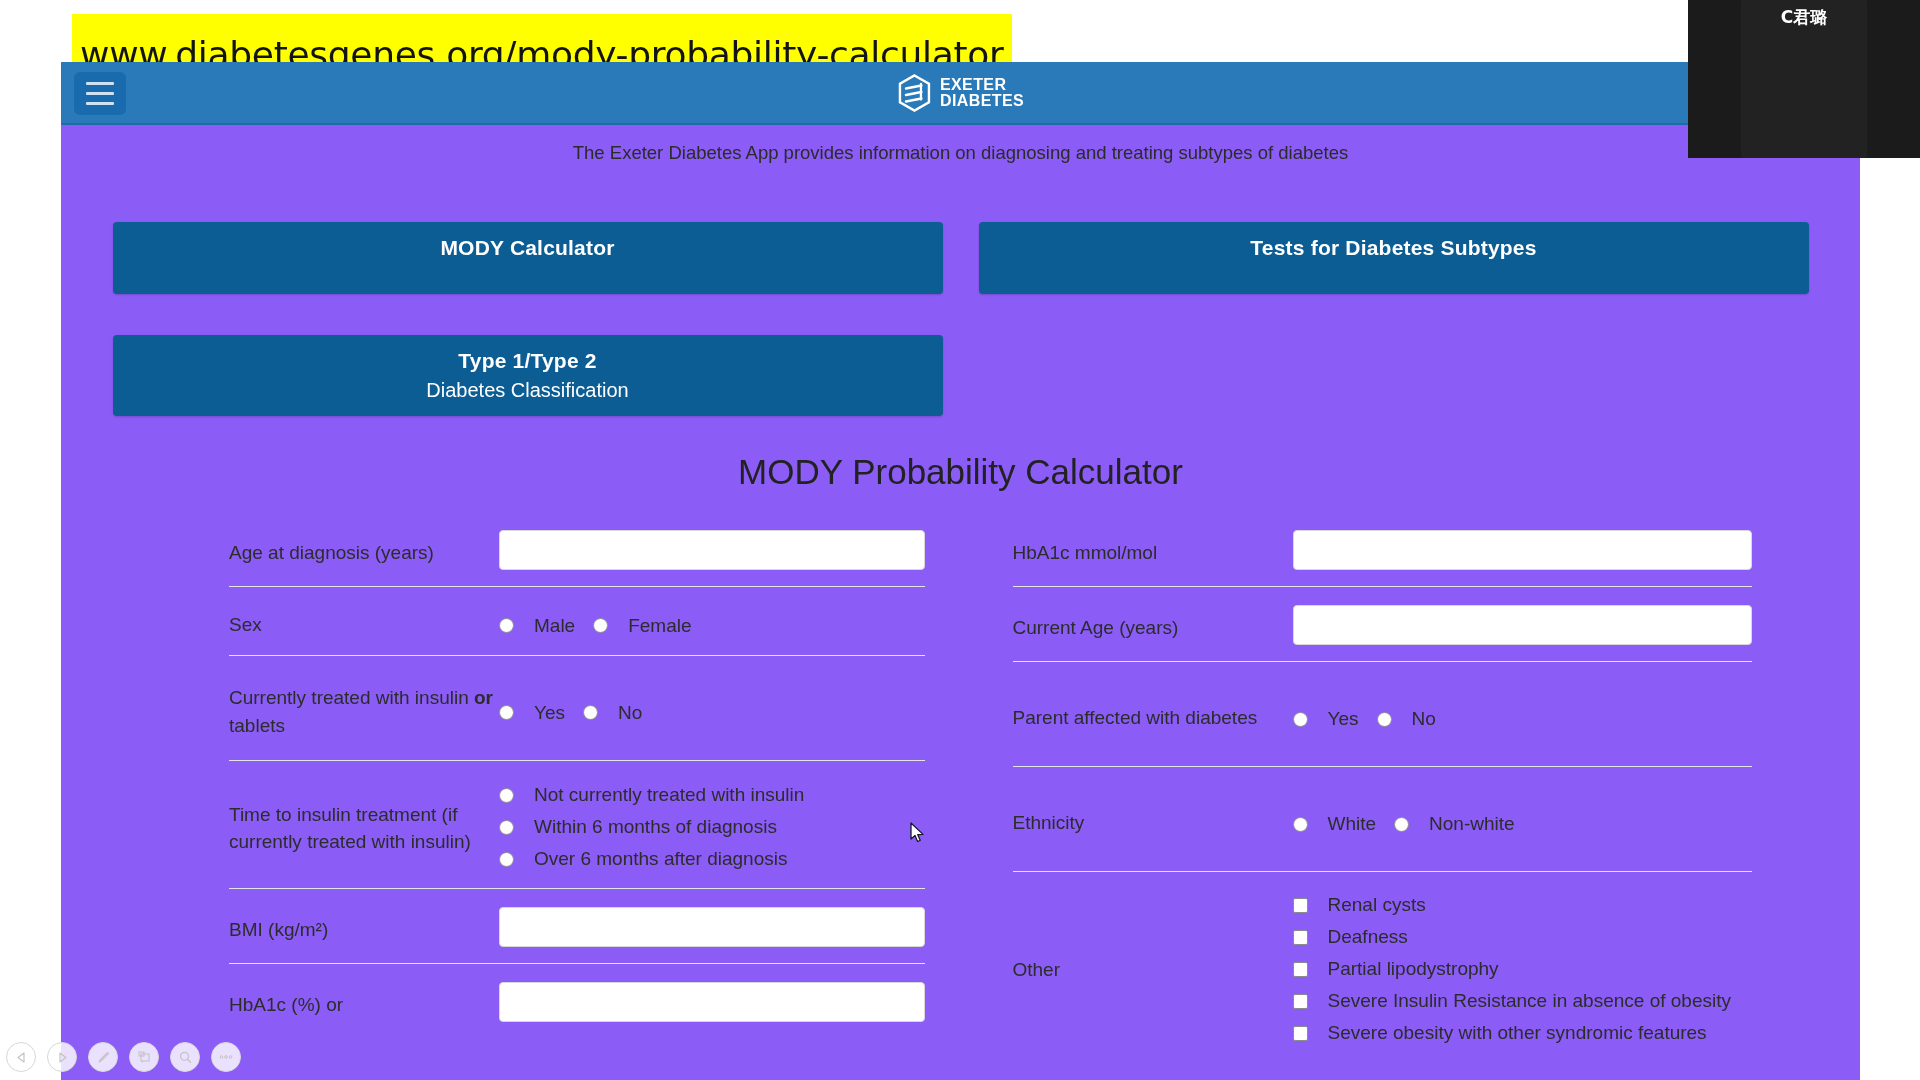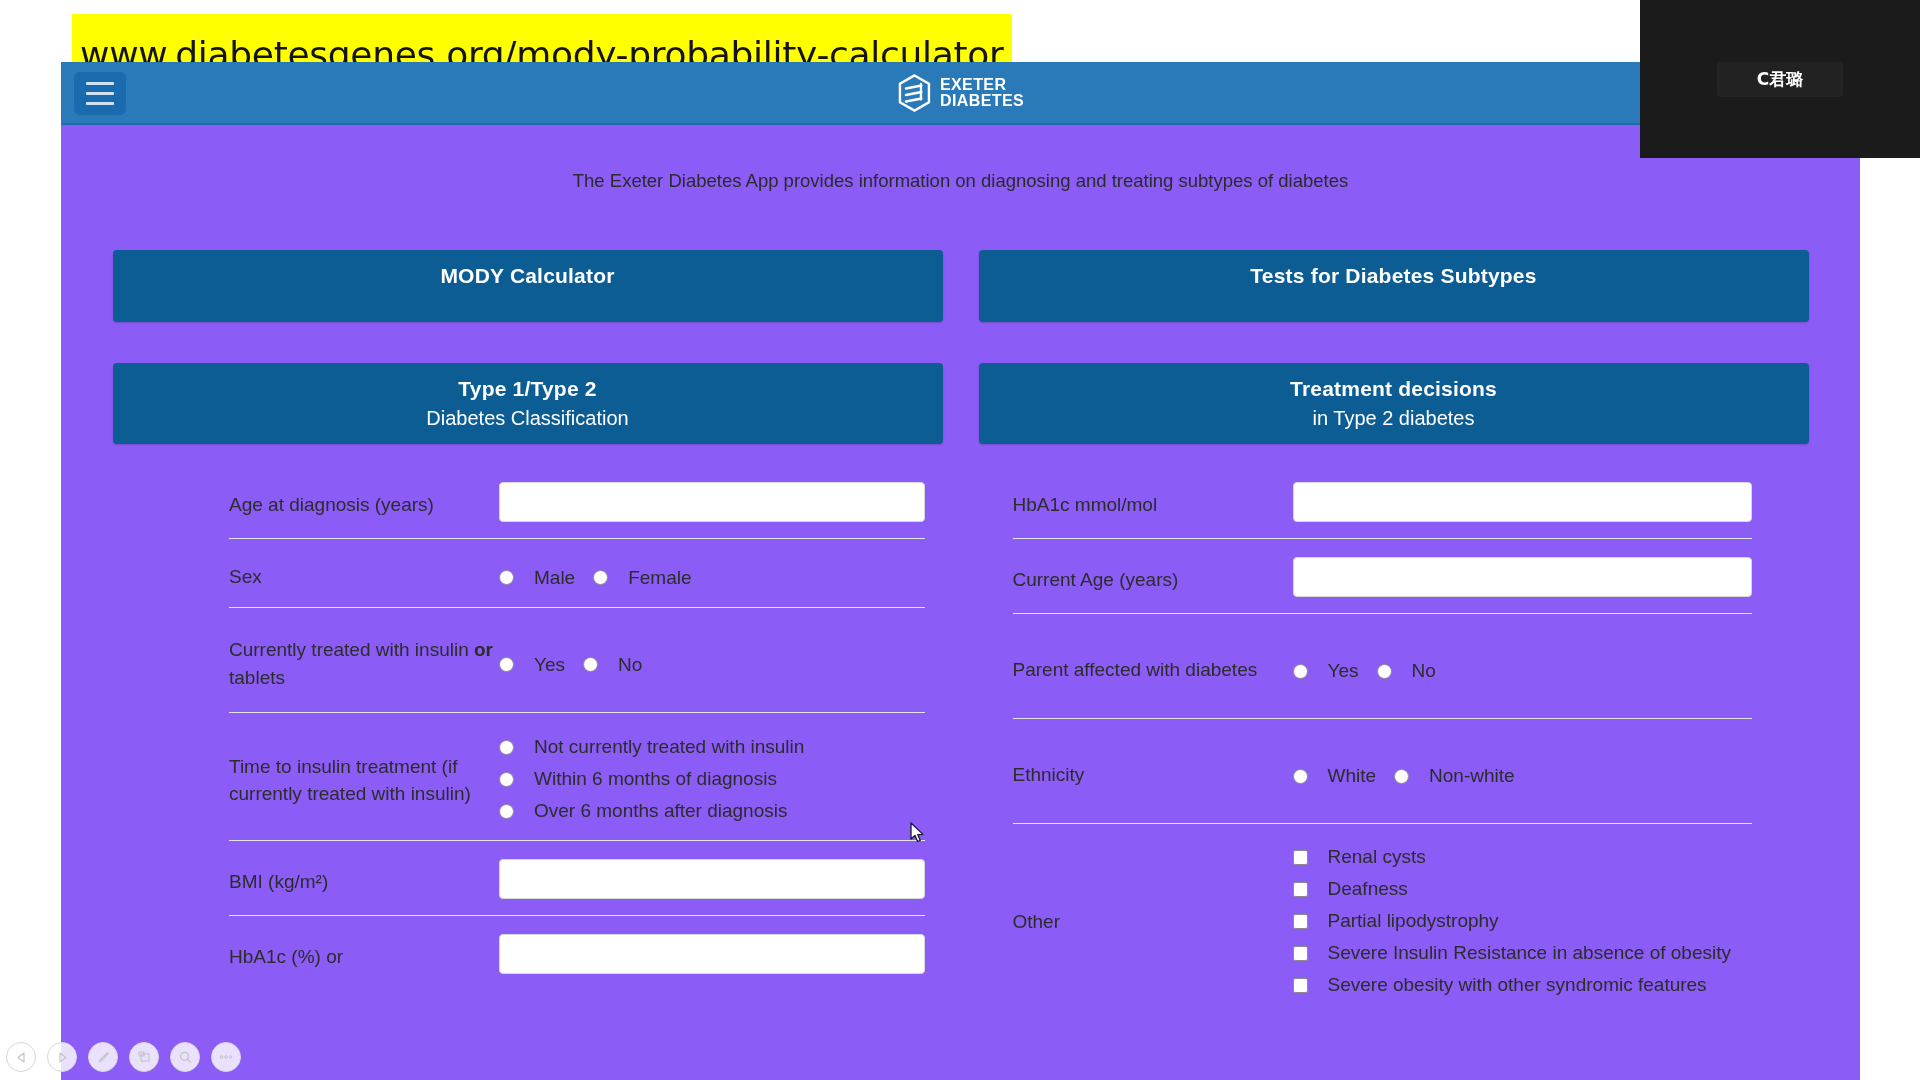--- a/index.html
+++ b/index.html
@@ -71,21 +71,20 @@
   }
   .logo-text span { display: block; }
 
   
   .tagline {
     text-align: center;
     font-size: 18.5px;
     color: #2b2b2b;
     padding: 17px 0 0 0;
     font-family: "Liberation Sans", sans-serif;
-    margin-top: 28px;
   }
 
   
   .nav-grid {
     display: grid;
     grid-template-columns: 830px 830px;
     column-gap: 36px;
     row-gap: 9px;
     justify-content: center;
     padding: 26px 0 0 0;
@@ -177,23 +176,23 @@
     border: 1.5px solid #8c8c8c;
     border-radius: 2px;
     background: #fff;
     flex: 0 0 15px;
   }
 
   
   .video-tile {
     position: absolute;
     right: 0; top: 0;
-    width: 280px; height: 158px;
+    width: 232px; height: 158px;
     background: #1b1b1b;
-    display: flex; align-items: center; justify-content: center;
+    display: flex; justify-content: center;
   }
   .video-name {
     color: #ffffff;
     font-size: 17px;
     font-weight: bold;
     font-family: "DejaVu Sans", sans-serif;
     background: rgba(255,255,255,0.03);
     padding: 6px 40px;
     border-radius: 2px;
   }
@@ -254,26 +253,23 @@
       <div class="nav-btn">
         <div class="l1">MODY Calculator</div>
       </div>
       <div class="nav-btn">
         <div class="l1">Tests for Diabetes Subtypes</div>
       </div>
       <div class="nav-btn">
         <div class="l1">Type 1/Type 2</div>
         <div class="l2">Diabetes Classification</div>
       </div>
-      <div class="nav-btn">
-        <div class="l1">Treatment decisions</div>
-        <div class="l2">in Type 2 diabetes</div>
-      </div>
-    </div>
-
+    </div>
+
+    <div class="calc-title">MODY Probability Calculator</div>
 
     <div class="form-cols">
 
       <div class="col left">
 
         <div class="field-row">
           <div class="fl">Age at diagnosis (years)</div>
           <div class="fc">
             <input class="txt" type="text" value="" placeholder="" style="">
           </div>

